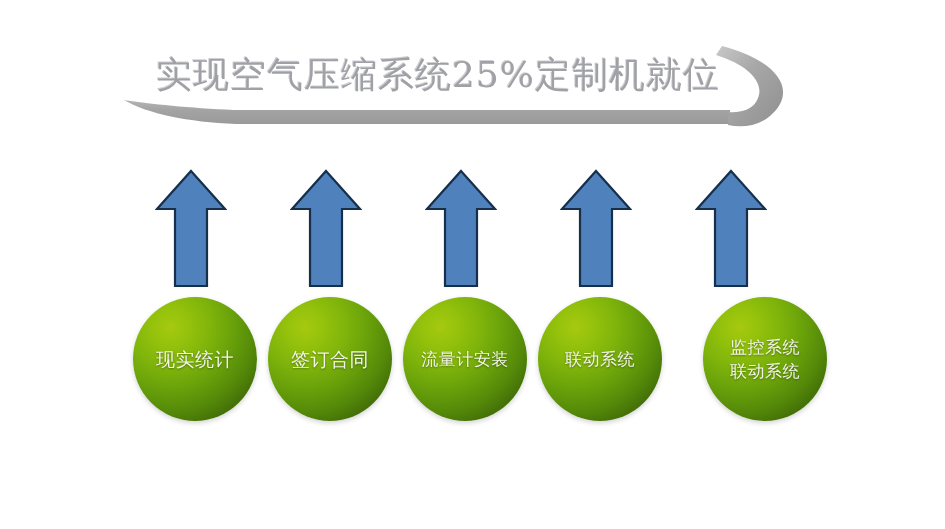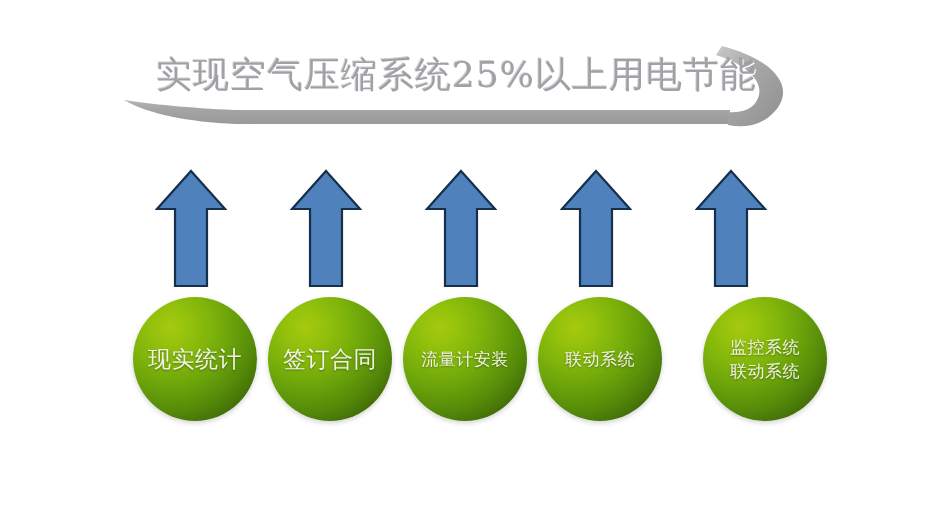--- a/index.html
+++ b/index.html
@@ -86,21 +86,21 @@
     box-shadow: 0 2px 5px rgba(0,0,0,0.18);
   }
   .node-label {
     position: absolute;
     left: -16px;
     right: -16px;
     top: 50%;
     transform: translateY(-50%);
     text-align: center;
     font-family: "DejaVu Serif", "Liberation Serif", serif;
-    font-size: 23px;
+    font-size: 19px;
     line-height: 26px;
     font-weight: 400;
     color: #f3f4e6;
     white-space: pre-line;
     letter-spacing: 0.5px;
     text-shadow: 0 1px 2px rgba(20,40,0,0.45);
   }
   .node.size-sm .node-label { font-size: 17px; }
   .node.size-xs .node-label { font-size: 17px; line-height: 24px; }
 </style>
@@ -127,21 +127,21 @@
       <path d="M 14,72 C 40,76 80,80 124,82 L 620,82 L 620,96 L 126,96
                C 78,94 38,86 14,72 Z" fill="url(#barGrad)"></path>
 
       <path d="M 612,18
                C 666,32 690,62 660,88
                C 648,98 632,100 618,97
                L 618,84
                C 630,85 641,82 646,74
                C 657,57 641,38 606,27 Z" fill="url(#hookGrad)"></path>
     </svg>
-    <div id="title-text">实现空气压缩系统25%以上用电节能</div>
+    <div id="title-text">实现空气压缩系统25%定制机就位</div>
   </div>
 
   <svg class="arrow" style="left:155px" viewBox="0 0 72 122">
       <path d="M 36,3 L 70,41 L 52,41 L 52,118 L 20,118 L 20,41 L 2,41 Z" fill="#4F81BD" stroke="#16304C" stroke-width="2.2" stroke-linejoin="miter"></path>
     </svg>
   <svg class="arrow" style="left:290px" viewBox="0 0 72 122">
       <path d="M 36,3 L 70,41 L 52,41 L 52,118 L 20,118 L 20,41 L 2,41 Z" fill="#4F81BD" stroke="#16304C" stroke-width="2.2" stroke-linejoin="miter"></path>
     </svg>
   <svg class="arrow" style="left:425px" viewBox="0 0 72 122">
       <path d="M 36,3 L 70,41 L 52,41 L 52,118 L 20,118 L 20,41 L 2,41 Z" fill="#4F81BD" stroke="#16304C" stroke-width="2.2" stroke-linejoin="miter"></path>

